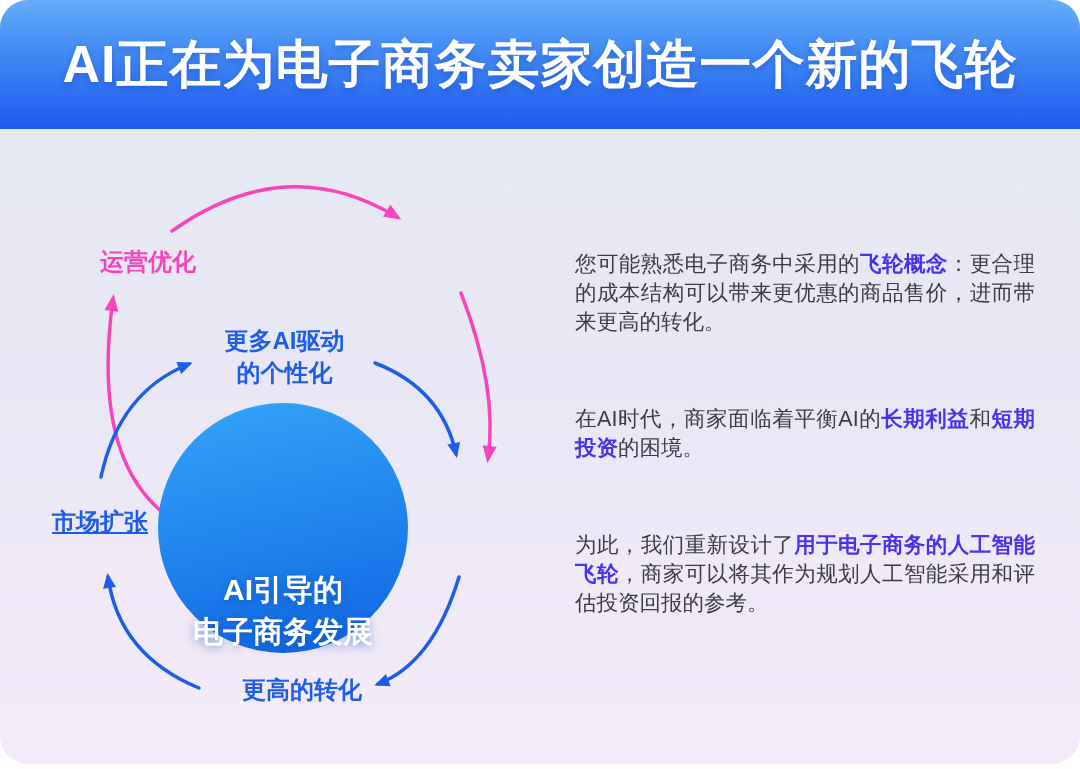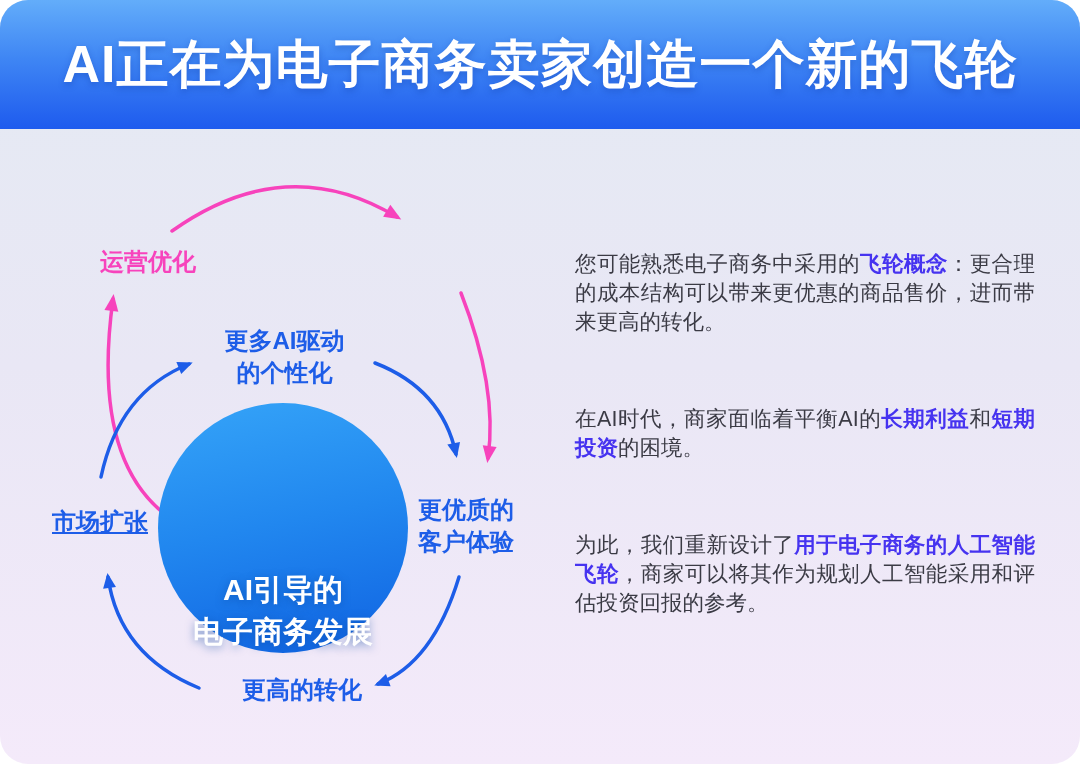--- a/index.html
+++ b/index.html
@@ -79,22 +79,20 @@
     </div>
 
     <div class="node pink" style="left:100px;top:117px;">运营优化</div>
 
 
     <div class="node blue" style="left:212px;top:196px;width:145px;">更多AI驱动
 的个性化</div>
 
     <div class="node blue" style="left:52px;top:377px;text-decoration:underline;">市场扩张</div>
 
-    <div class="node blue" style="left:410px;top:365px;width:112px;">更优质的
-客户体验</div>
 
     <div class="node blue" style="left:242px;top:545px;">更高的转化</div>
   </div>
 
   <div class="content">
     <p>
       <span>您可能熟悉电子商务中采用的</span><span class="hl">飞轮概念</span><span>：更合理的成本结构可以带来更优惠的商品售价，进而带来更高的转化。</span>
     </p>
     <p>
       <span>在AI时代，商家面临着平衡AI的</span><span class="hl">长期利益</span><span>和</span><span class="hl">短期投资</span><span>的困境。</span>

